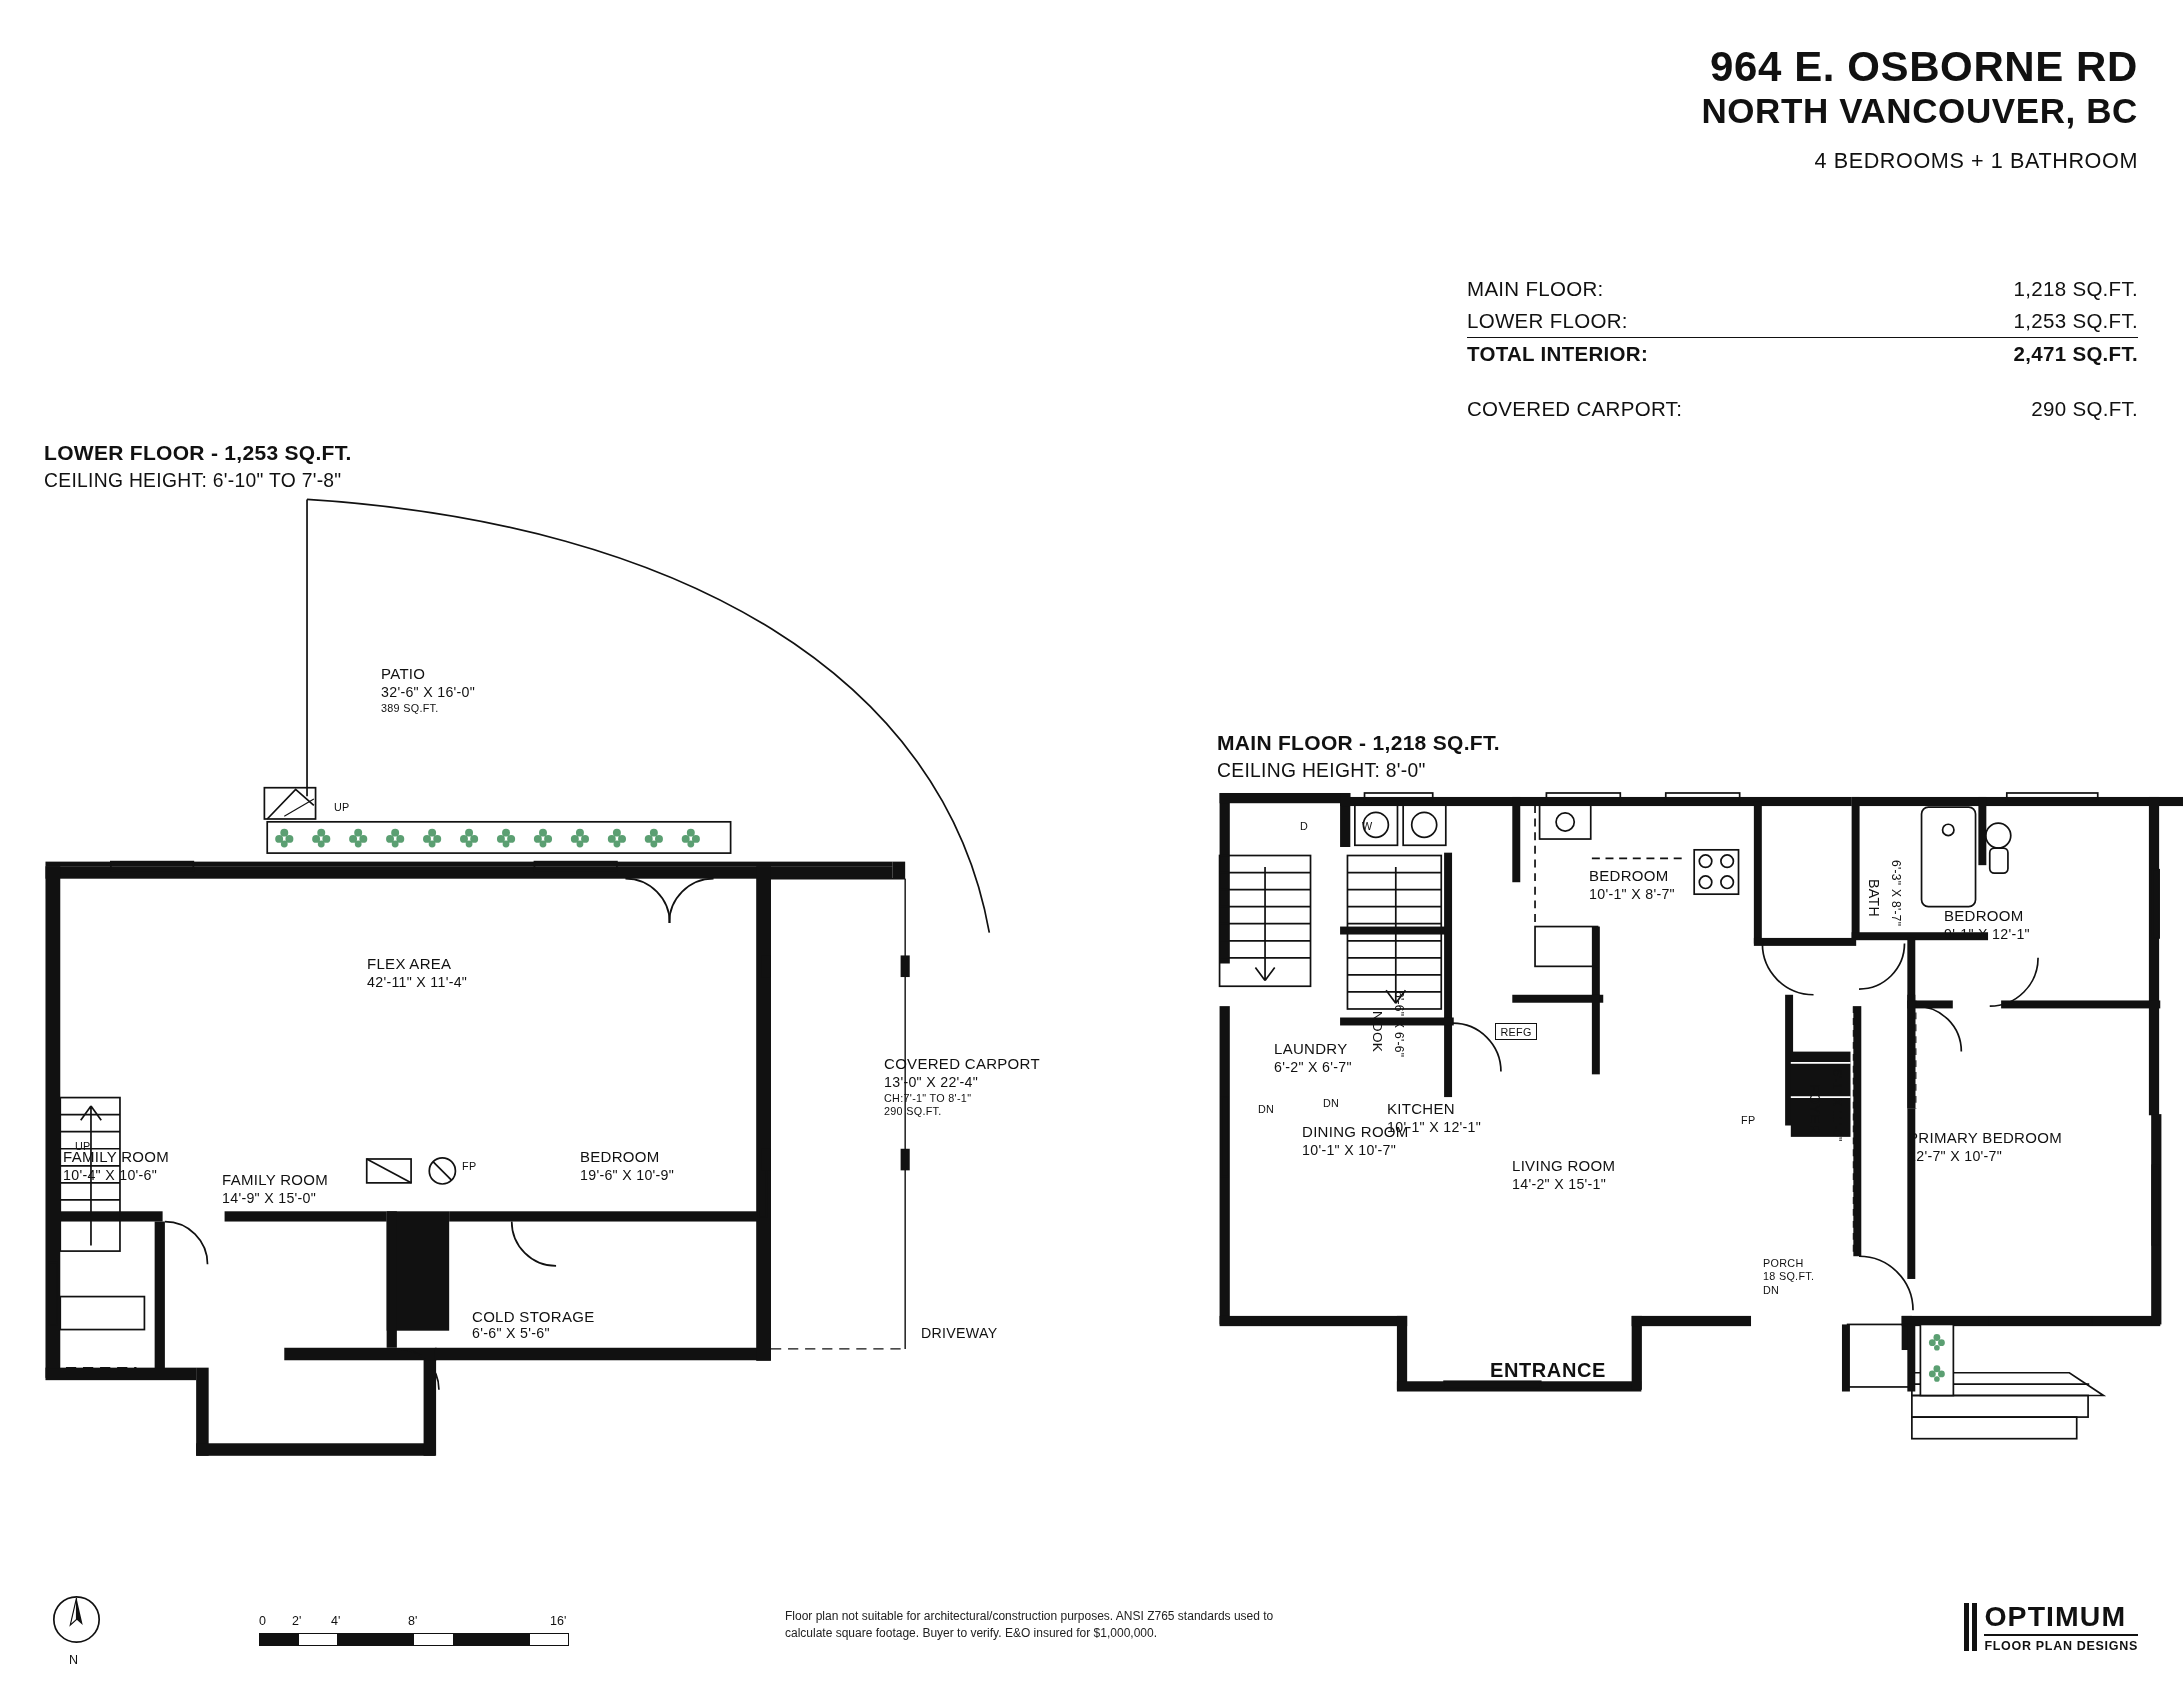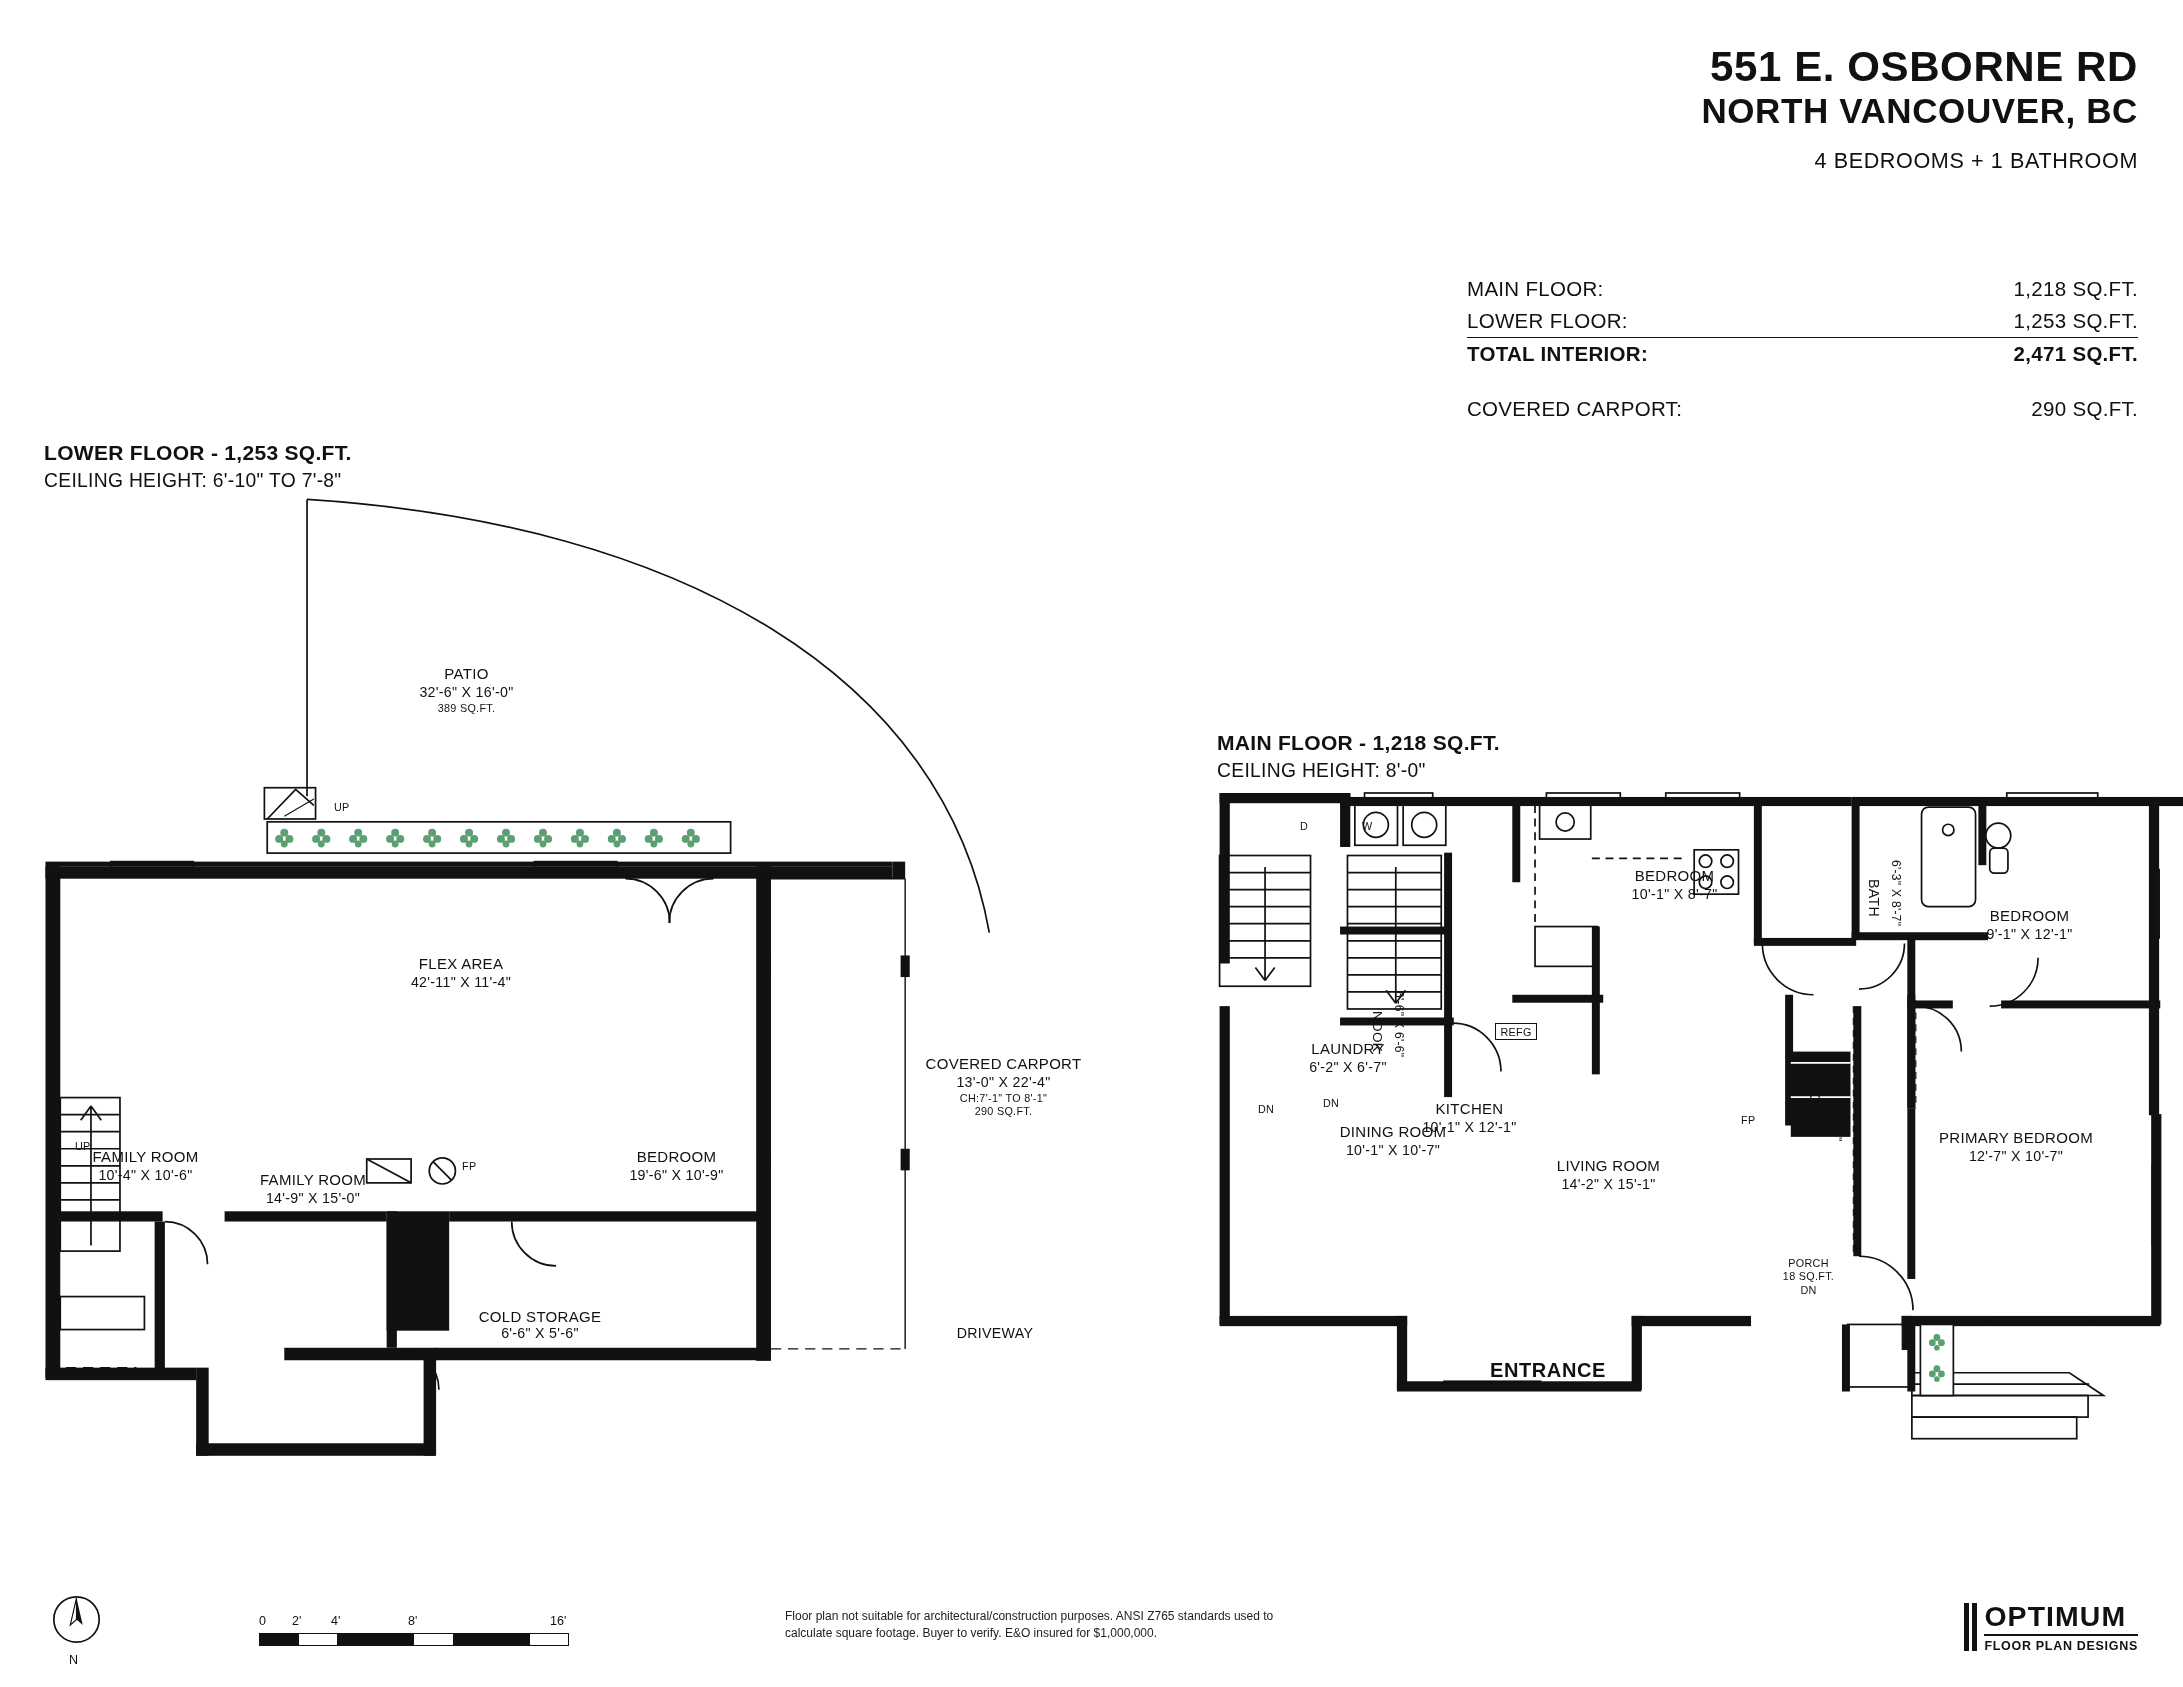--- a/index.html
+++ b/index.html
@@ -72,21 +72,20 @@
     font-weight: bold;
     letter-spacing: 0.3px;
   }
   .floor-head .l2 {
     font-size: 19.3px;
     letter-spacing: 0.3px;
     margin-top: 4.5px;
   }
   .room-label {
     position: absolute;
-    text-align: center;
     line-height: 1.25;
     letter-spacing: 0.3px;
   }
   .room-label .rn { font-size: 15px; }
   .room-label .rd { font-size: 14.2px; }
   .room-label .rs { font-size: 10.8px; }
   .tiny { font-size: 10.8px; letter-spacing: 0.3px; }
   .vlabel {
     position: absolute;
     writing-mode: vertical-rl;
@@ -149,21 +148,21 @@
     font-weight: bold;
     letter-spacing: 0.6px;
     border-bottom: 2.3px solid #111;
     padding-bottom: 2.3px;
   }
 </style>
 </head>
 <body>
 
 <div id="header">
-  <div id="title-address">551 E. OSBORNE RD</div>
+  <div id="title-address">964 E. OSBORNE RD</div>
   <div id="title-city">NORTH VANCOUVER, BC</div>
   <div id="title-beds">4 BEDROOMS + 1 BATHROOM</div>
 </div>
 
 <div id="stats">
   <div class="stat-row">
     <span class="label">MAIN  FLOOR:</span>
     <span class="value">1,218 SQ.FT.</span>
   </div>
   <div class="stat-row underline">

